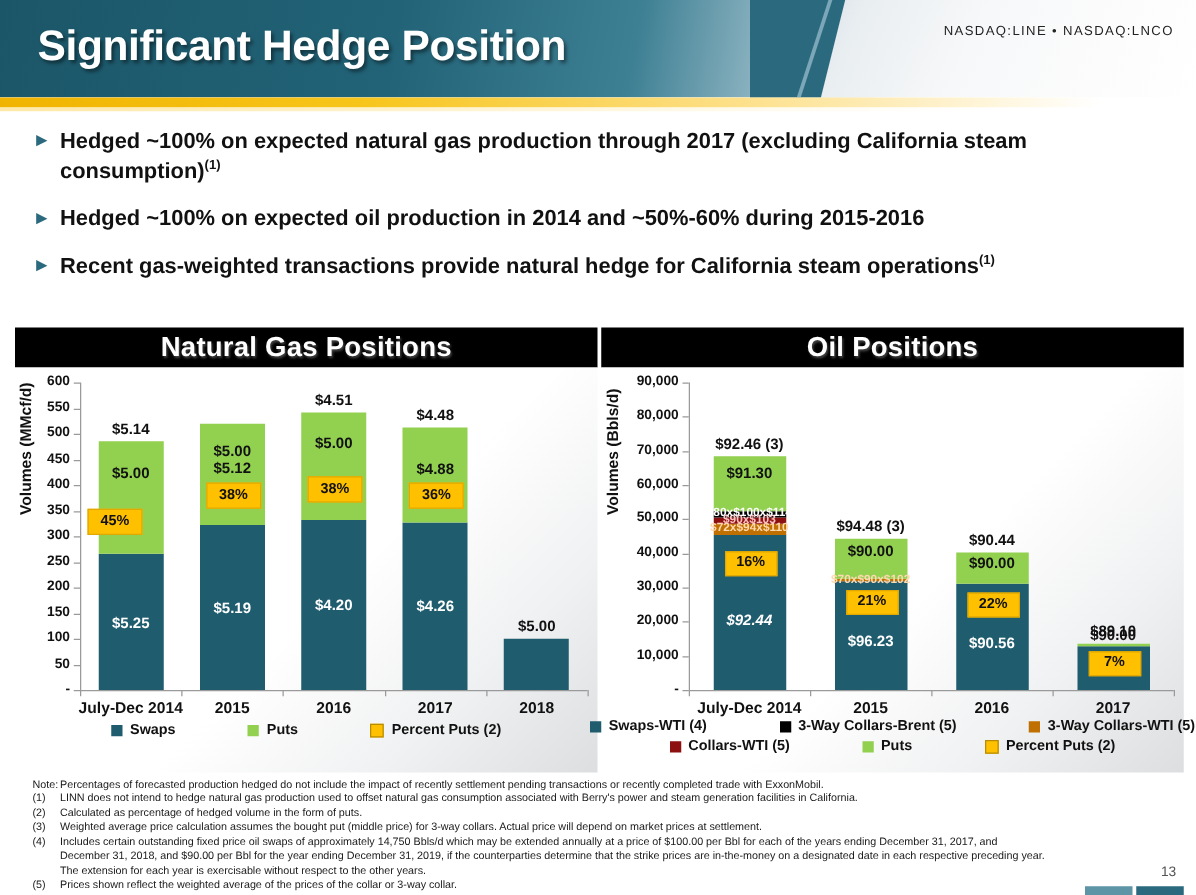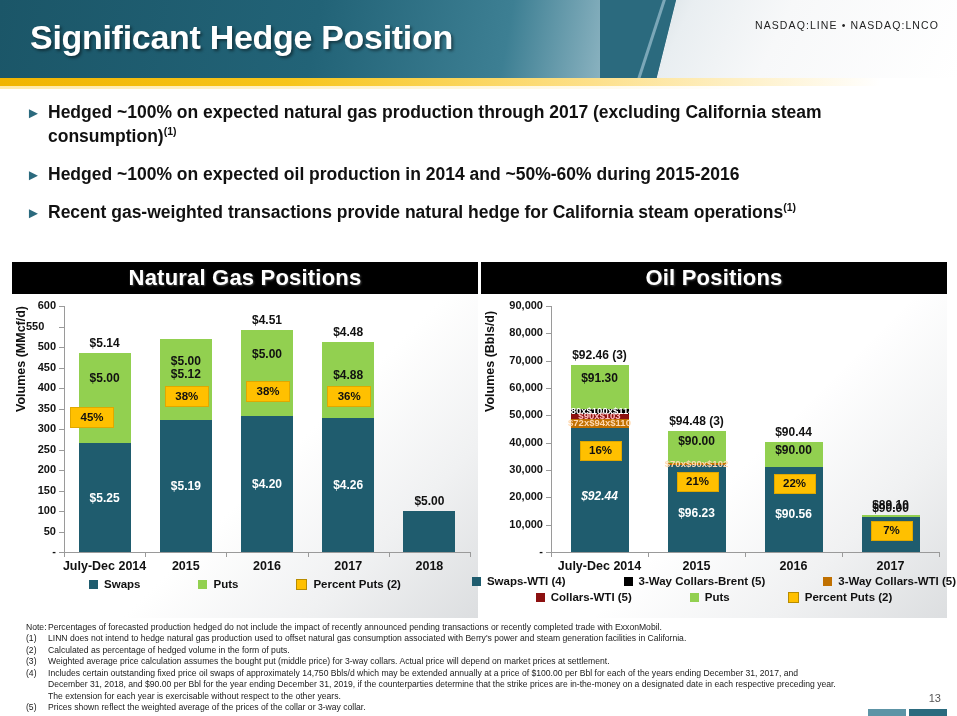--- a/index.html
+++ b/index.html
@@ -197,21 +197,21 @@
         <div class="ytick" style="left: 14px; top: 128px; width: 30px;">300</div>
         <div class="ytick-mark" style="left: 47px; top: 135px;"></div>
         <div class="ytick" style="left: 14px; top: 107.5px; width: 30px;">350</div>
         <div class="ytick-mark" style="left: 47px; top: 114.5px;"></div>
         <div class="ytick" style="left: 14px; top: 87px; width: 30px;">400</div>
         <div class="ytick-mark" style="left: 47px; top: 94px;"></div>
         <div class="ytick" style="left: 14px; top: 66.5px; width: 30px;">450</div>
         <div class="ytick-mark" style="left: 47px; top: 73.5px;"></div>
         <div class="ytick" style="left: 14px; top: 46px; width: 30px;">500</div>
         <div class="ytick-mark" style="left: 47px; top: 53px;"></div>
-        <div class="ytick" style="left: 14px; top: 25.5px; width: 14px;">550</div>
+        <div class="ytick" style="left: 14px; top: 25.5px; width: 30px;">550</div>
         <div class="ytick-mark" style="left: 47px; top: 32.5px;"></div>
         <div class="ytick" style="left: 14px; top: 5px; width: 30px;">600</div>
         <div class="ytick-mark" style="left: 47px; top: 12px;"></div>
         <div class="seg" style="left: 66.6px; top: 149.35px; width: 52px; height: 108.65px; background: rgb(31, 92, 110);"></div>
         <div class="seg" style="left: 66.6px; top: 59.15px; width: 52px; height: 90.2px; background: rgb(146, 208, 80);"></div>
         <div class="top-label" style="left: 32.6px; top: 42.15px; width: 120px;">$5.14</div>
         <div class="xlabel" style="left: 32.6px; top: 265px; width: 120px;">July-Dec 2014</div>
         <div class="xtick-mark" style="left: 52px; top: 258px;"></div>
         <div class="seg-label" style="left: 46.6px; top: 196.675px; width: 92px; font-size: 12px; color: rgb(255, 255, 255);">$5.25</div>
         <div class="seg-label" style="left: 46.6px; top: 77.406px; width: 92px; font-size: 12px; color: rgb(17, 17, 17);">$5.00</div>
@@ -362,21 +362,21 @@
         <div class="legend-item">
           <span class="legend-swatch" style="background: rgb(255, 192, 0); border: 1px solid rgb(184, 140, 0);"></span>
           <span class="legend-text">Percent Puts (2)</span>
         </div>
       </div>
     </div>
 
   <div class="footnotes" id="footnotes">
       <div class="fn-row">
         <div class="fn-num">Note:</div>
-        <div class="fn-txt">Percentages of forecasted production hedged do not include the impact of recently announced pending transactions or recently completed trade with ExxonMobil.</div>
+        <div class="fn-txt">Percentages of forecasted production hedged do not include the impact of recently settlement pending transactions or recently completed trade with ExxonMobil.</div>
       </div>
       <div class="fn-row">
         <div class="fn-num">(1)</div>
         <div class="fn-txt">LINN does not intend to hedge natural gas production used to offset natural gas consumption associated with Berry's power and steam generation facilities in California.</div>
       </div>
       <div class="fn-row">
         <div class="fn-num">(2)</div>
         <div class="fn-txt">Calculated as percentage of hedged volume in the form of puts.</div>
       </div>
       <div class="fn-row">

